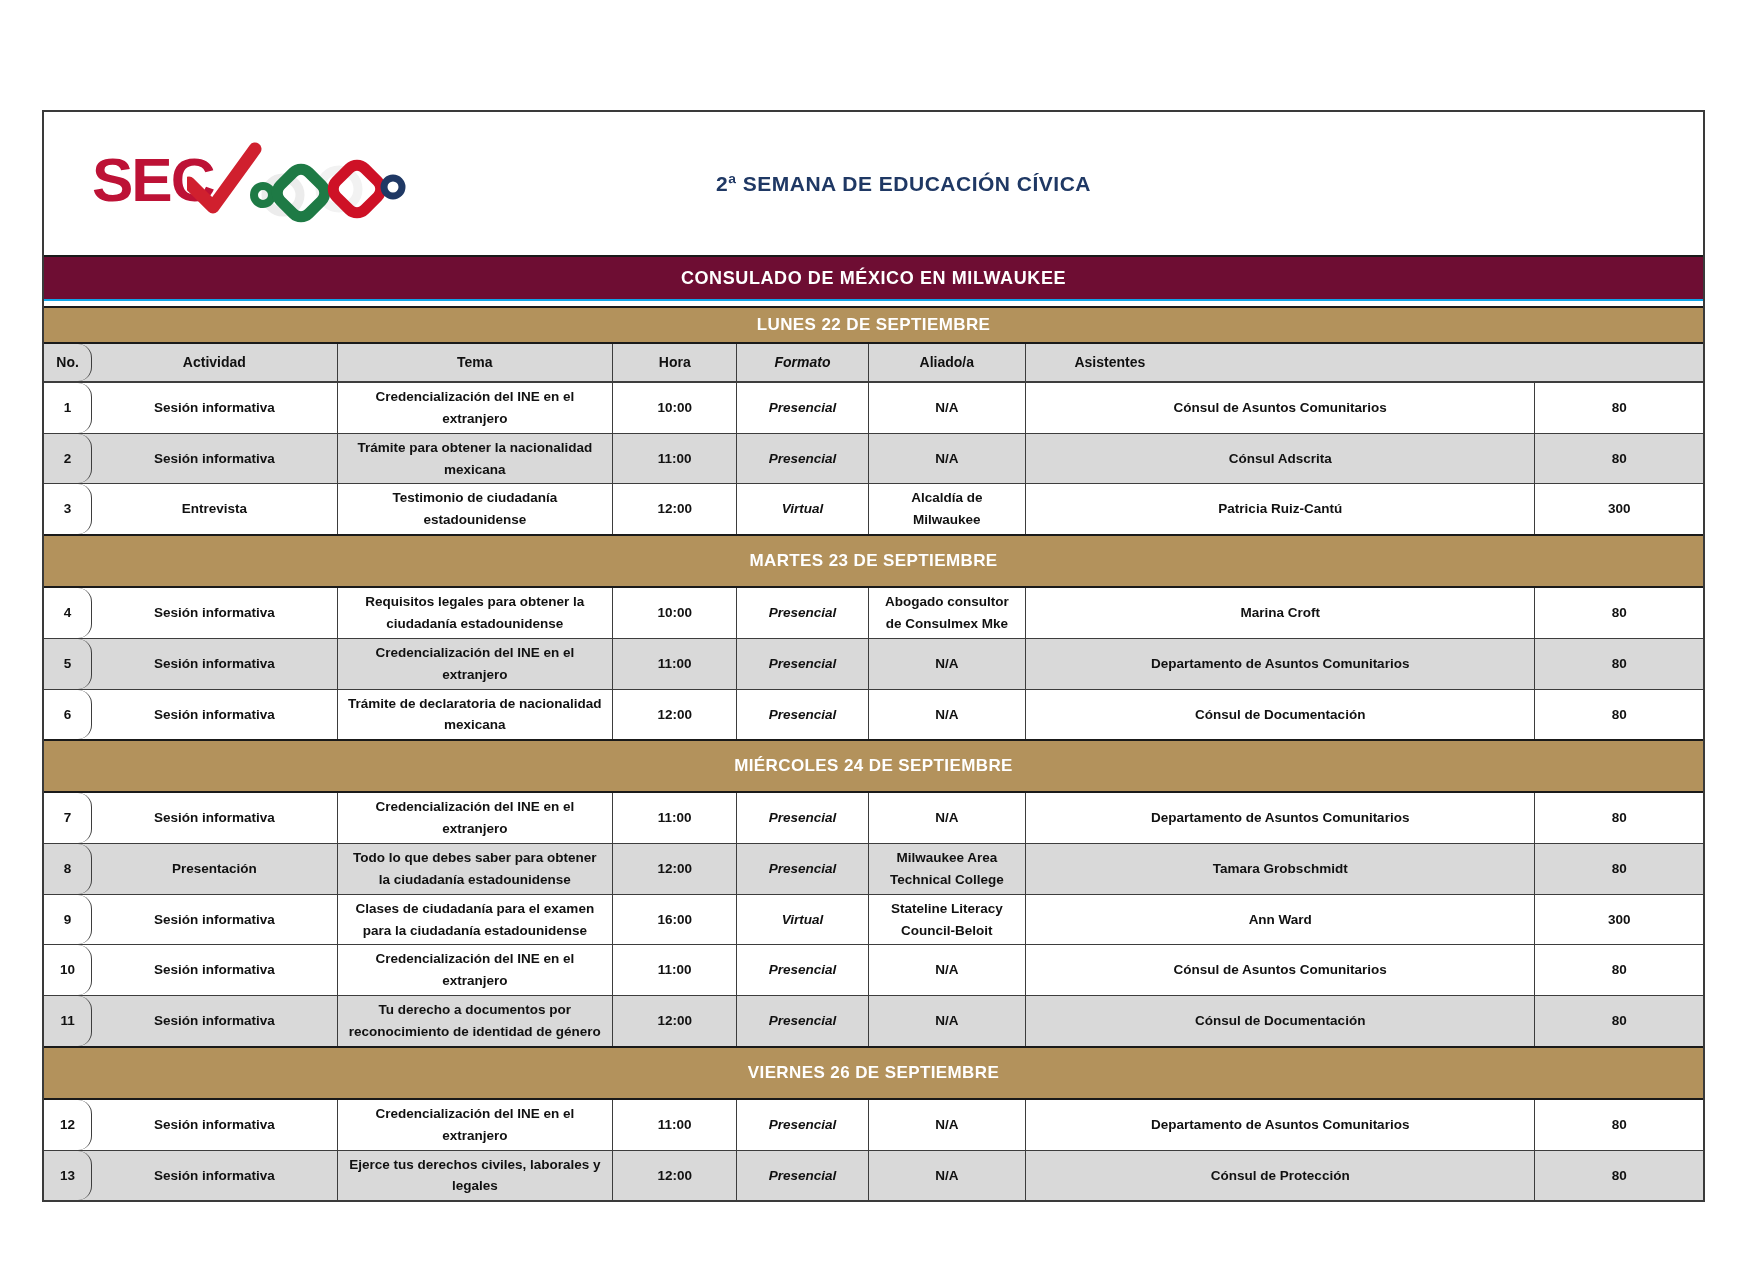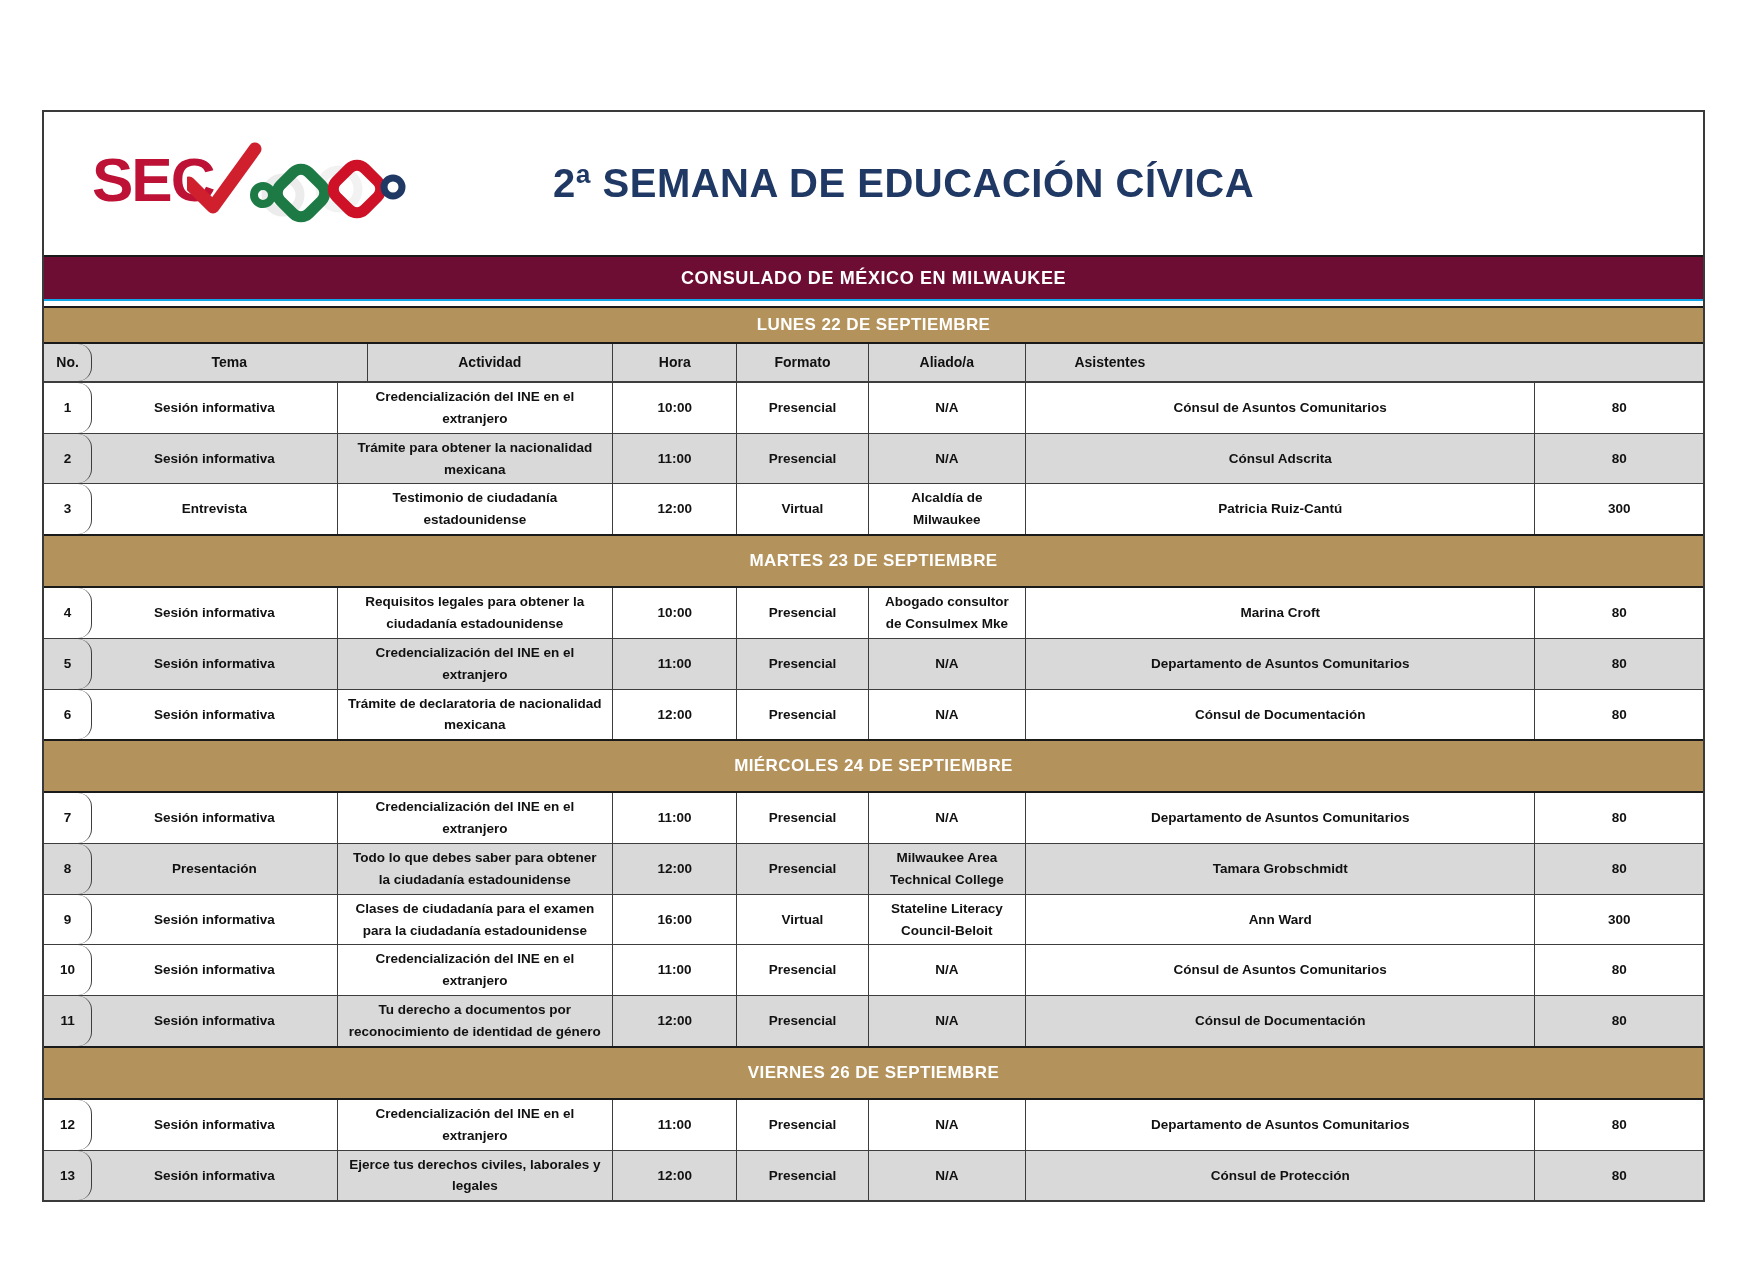--- a/index.html
+++ b/index.html
@@ -19,21 +19,21 @@
   }
   .logo{
     position:absolute;left:48px;top:18px;display:flex;align-items:center;height:100px;
   }
   .logo-sec{
     font-size:62px;font-weight:800;color:#bd1236;letter-spacing:-2px;line-height:1;
     font-family:"Liberation Sans","DejaVu Sans",sans-serif;
   }
   .logo-links{margin-left:-26px;margin-top:6px;}
   .main-title{
-    width:100%;text-align:center;color:#1f3864;font-size:40px;font-weight:800;
+    width:100%;text-align:center;color:#1f3864;font-size:21px;font-weight:800;
     letter-spacing:.5px;padding-left:60px;box-sizing:border-box;
   }
   
   .maroon-banner{
     height:42px;background:#6e0d33;border-top:2px solid #1a1a1a;border-bottom:2px solid #0ea5e9;
     display:flex;align-items:center;justify-content:center;color:#fff;
     font-size:18px;font-weight:700;letter-spacing:.6px;
   }
   .gap{height:5px;background:#fff;}
   
@@ -51,21 +51,21 @@
   .cell{
     display:flex;align-items:center;justify-content:center;text-align:center;
     box-sizing:border-box;padding:3px 8px;font-size:13.5px;font-weight:700;color:#111;
     line-height:1.62;border-right:1px solid #3d3d3d;
   }
   .cell:last-child{border-right:none;}
   .c-no{width:2.9%;border-radius:14px;}
   .c-actividad{width:14.8%;}
   .c-tema{width:16.6%;}
   .c-hora{width:7.5%;}
-  .c-formato{width:7.9%;}
+  .c-formato{width:7.9%;font-style:italic;}
   .c-aliado{width:9.5%;}
   .c-expositor{width:30.7%;}
   .c-asistentes{width:10.1%;}
   .row.header .cell{font-size:14px;}
 </style>
 </head>
 <body>
 
 <div class="sheet">
 
@@ -91,22 +91,22 @@
     <div class="main-title">2ª SEMANA DE EDUCACIÓN CÍVICA</div>
   </div>
 
   <div class="maroon-banner">CONSULADO DE MÉXICO EN MILWAUKEE</div>
   <div class="gap"></div>
 
   <div id="schedule-table">
       <div class="day-banner">LUNES 22 DE SEPTIEMBRE</div>
       <div class="row header">
         <div class="cell c-no">No.</div>
+        <div class="cell c-actividad">Actividad</div>
         <div class="cell c-tema">Tema</div>
-        <div class="cell c-actividad">Actividad</div>
         <div class="cell c-hora">Hora</div>
         <div class="cell c-formato">Formato</div>
         <div class="cell c-aliado">Aliado/a</div>
         <div class="cell c-asistentes">Asistentes</div>
       </div>
       <div class="row white">
         <div class="cell c-no">1</div>
         <div class="cell c-actividad">Sesión informativa</div>
         <div class="cell c-tema">Credencialización del INE en el extranjero</div>
         <div class="cell c-hora">10:00</div>

